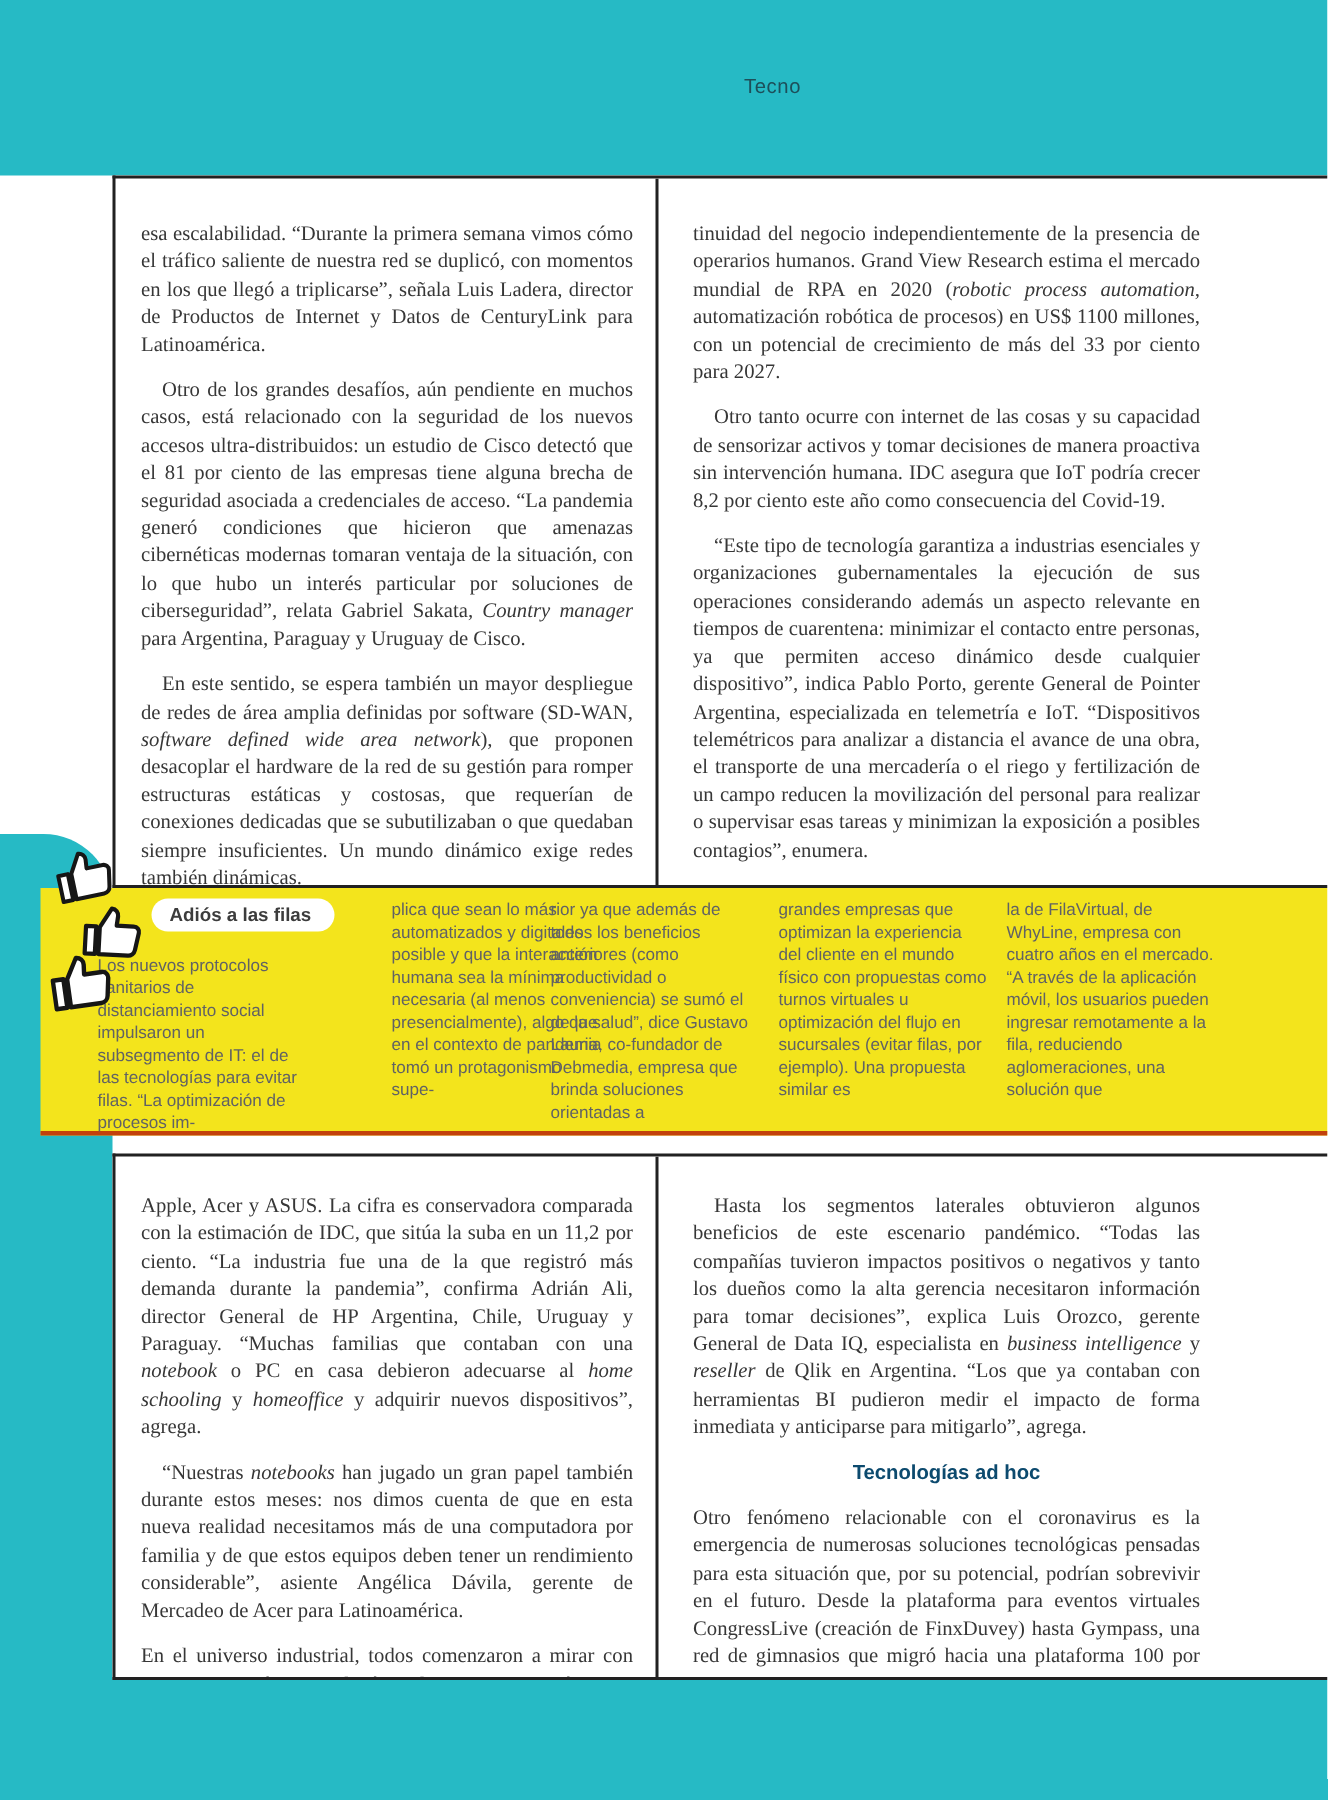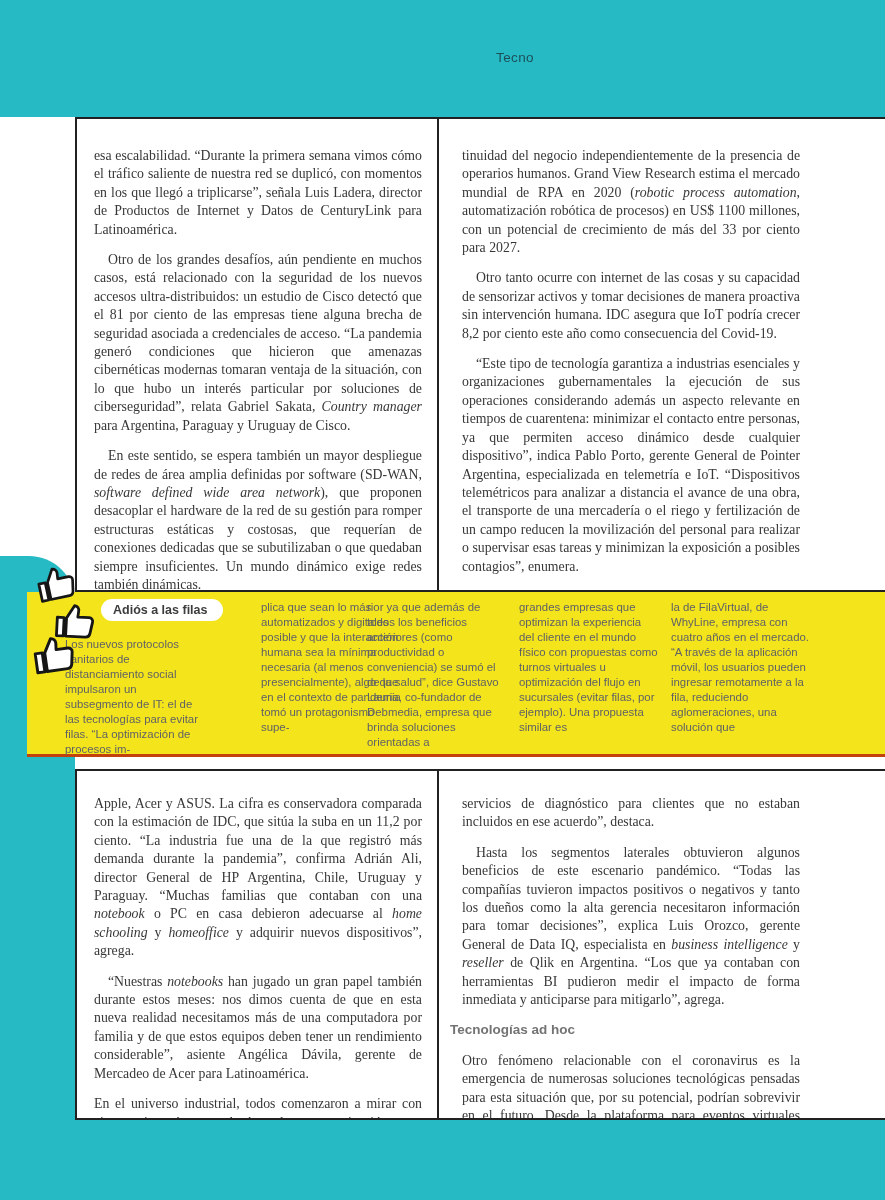--- a/index.html
+++ b/index.html
@@ -21,22 +21,22 @@
   .paper-top{top:117px;height:475px;}
   .paper-bottom{top:769px;height:351px;}
   .divider{position:absolute;left:360px;top:0;bottom:0;width:2px;background:var(--line);}
   .col{position:absolute;font-size:13.8px;line-height:18.4px;color:var(--ink);}
   .paper-top .col-a{left:5px;top:16px;width:352px;}
   .paper-top .col-b{left:373px;top:16px;width:362px;}
   .paper-bottom .col-a{left:5px;top:12px;width:352px;}
   .paper-bottom .col-b{left:373px;top:12px;width:362px;}
   .para{margin:12px;text-align:justify;}
   .para.ind{text-indent:14px;}
-  .subhead{font-family:"Liberation Sans",sans-serif;font-weight:bold;font-size:13.5px;color:#737373;
-           margin:9px 0 3px 0;}
+  .subhead{font-family:"Liberation Sans",sans-serif;font-weight:bold;font-size:13.5px;color:#0c4a6e;
+           margin:9px 0 3px 0;text-align:center;}
   
   .callout{position:absolute;left:27px;top:592px;width:858px;height:165px;background:var(--yellow);
            border-bottom:3px solid #c2410c;box-sizing:border-box;z-index:2;}
   .callout-title{position:absolute;left:74px;top:7px;background:#fff;border-radius:14px;
                  padding:4px 16px 4px 12px;font-family:"Liberation Sans",sans-serif;font-weight:bold;
                  font-size:12.5px;color:#3c3c3c;white-space:nowrap;}
   .ccol{position:absolute;font-family:"Liberation Sans",sans-serif;font-size:11.4px;line-height:15px;
         color:var(--callout-ink);}
   .ccol-1{left:38px;top:45px;width:142px;}
   .ccol-2{left:188px;top:8px;width:142px;margin-left:46px;}
@@ -105,18 +105,17 @@
 </span>
 
 <div class="paper paper-bottom">
   <div class="divider"></div>
   <div class="col col-a">
       <p class="para"><span>Apple, Acer y ASUS. La cifra es conservadora comparada con la estimación de IDC, que sitúa la suba en un 11,2 por ciento. “La industria fue una de la que registró más demanda durante la pandemia”, confirma Adrián Ali, director General de HP Argentina, Chile, Uruguay y Paraguay. “Muchas familias que contaban con una </span><i>notebook</i><span> o PC en casa debieron adecuarse al </span><i>home schooling</i><span> y </span><i>homeoffice</i><span> y adquirir nuevos dispositivos”, agrega.</span></p>
       <p class="para ind"><span>“Nuestras </span><i>notebooks</i><span> han jugado un gran papel también durante estos meses: nos dimos cuenta de que en esta nueva realidad necesitamos más de una computadora por familia y de que estos equipos deben tener un rendimiento considerable”, asiente Angélica Dávila, gerente de Mercadeo de Acer para Latinoamérica.</span></p>
       <p class="para"><span>En el universo industrial, todos comenzaron a mirar con cierta simpatía tecnologías de automatización que garanticen la con-</span></p>
     </div>
   <div class="col col-b">
-      <p class="para"><span>servicios de diagnóstico para clientes que no estaban incluidos en ese acuerdo”, destaca.</span></p>
       <p class="para ind"><span>Hasta los segmentos laterales obtuvieron algunos beneficios de este escenario pandémico. “Todas las compañías tuvieron impactos positivos o negativos y tanto los dueños como la alta gerencia necesitaron información para tomar decisiones”, explica Luis Orozco, gerente General de Data IQ, especialista en </span><i>business intelligence</i><span> y </span><i>reseller</i><span> de Qlik en Argentina. “Los que ya contaban con herramientas BI pudieron medir el impacto de forma inmediata y anticiparse para mitigarlo”, agrega.</span></p>
       <div class="subhead">Tecnologías ad hoc</div>
       <p class="para"><span>Otro fenómeno relacionable con el coronavirus es la emergencia de numerosas soluciones tecnológicas pensadas para esta situación que, por su potencial, podrían sobrevivir en el futuro. Desde la plataforma para eventos virtuales CongressLive (creación de FinxDuvey) hasta Gympass, una red de gimnasios que migró hacia una plataforma 100 por ciento</span></p>
     </div>
 </div>
 
 </body></html>

